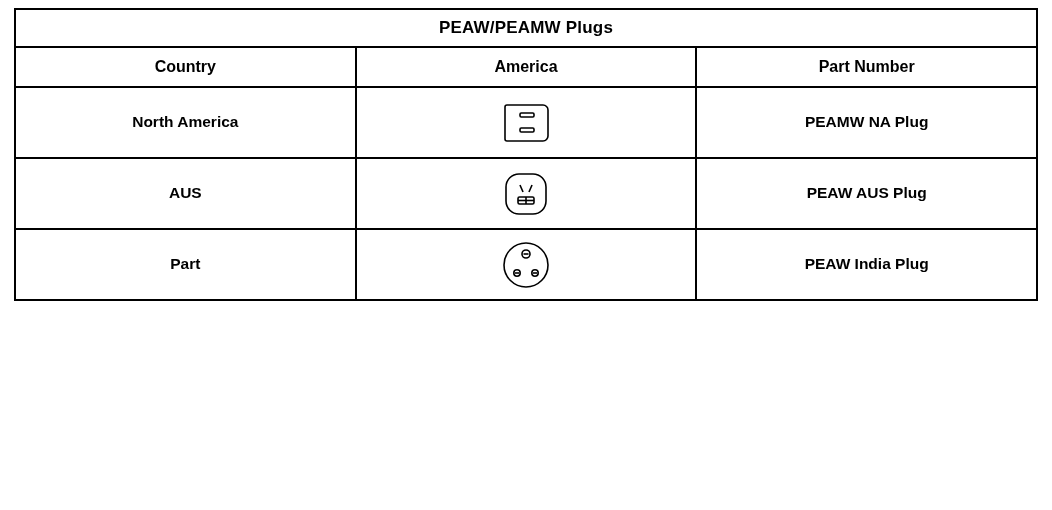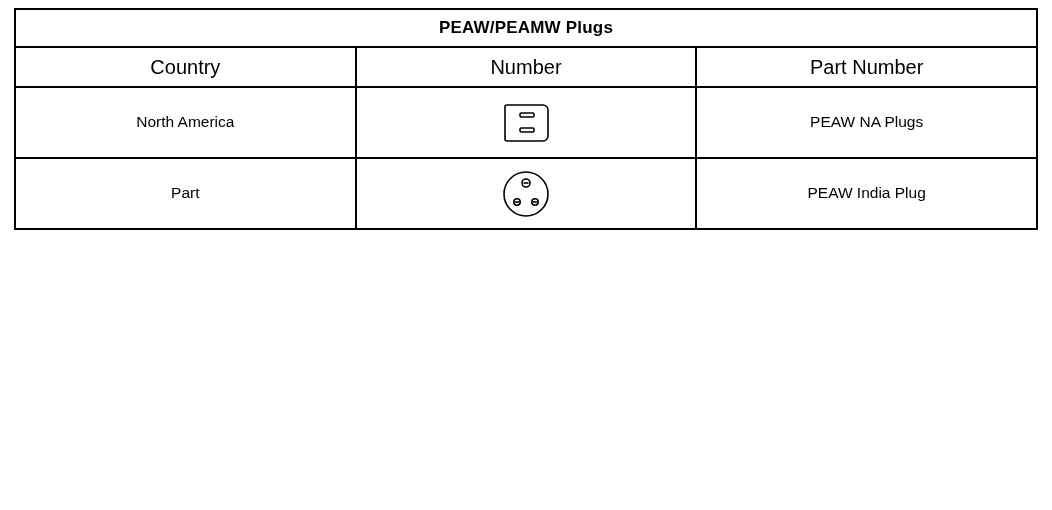--- a/index.html
+++ b/index.html
@@ -33,30 +33,30 @@
     vertical-align: middle;
   }
   .title-cell {
     height: 36px;
     font-size: 17px;
     font-weight: bold;
     letter-spacing: 0.2px;
   }
   .head-cell {
     height: 38px;
-    font-size: 20px;
-    font-weight: normal;
+    font-size: 16px;
+    font-weight: bold;
   }
   .col-country { width: 340px; }
   .col-drawing { width: 345px; }
   .col-part    { width: 339px; margin-left: 31px; }
   .body-row td {
     height: 69px;
     font-size: 15.5px;
-    font-weight: normal;
+    font-weight: bold;
   }
   .drawing-cell svg {
     display: block;
     margin: 0 auto;
   }
   .cell-text {
     display: block;
     line-height: 1.2;
   }
 </style>
@@ -64,43 +64,63 @@
 <body>
 
 <div class="page">
   <table class="plug-table">
     <tbody>
       <tr>
         <td class="title-cell" colspan="3">PEAW/PEAMW Plugs</td>
       </tr>
       <tr>
         <th class="head-cell col-country">Country</th>
-        <th class="head-cell col-drawing">Number</th>
+        <th class="head-cell col-drawing">America</th>
         <th class="head-cell col-part">Part Number</th>
       </tr>
 
       <tr class="body-row">
         <td>
           <span class="cell-text">North America</span>
         </td>
         <td class="drawing-cell">
           <span>
             <svg width="66" height="50" viewBox="0 0 66 50" fill="none" stroke="#000" stroke-width="1.6">
               <path d="M14 7 H50 a5 5 0 0 1 5 5 V38 a5 5 0 0 1 -5 5 H14 a2 2 0 0 1 -2 -2 V9 a2 2 0 0 1 2 -2 Z" fill="#fff"></path>
               <rect x="27" y="15" width="14" height="4" rx="1.2" fill="#fff"></rect>
               <rect x="27" y="30" width="14" height="4" rx="1.2" fill="#fff"></rect>
             </svg>
           </span>
         </td>
         <td>
-          <span class="cell-text">PEAW NA Plugs</span>
+          <span class="cell-text">PEAMW NA Plug</span>
         </td>
       </tr>
 
 
+      <tr class="body-row">
+        <td>
+          <span class="cell-text">AUS</span>
+        </td>
+        <td class="drawing-cell">
+          <span>
+            <svg width="66" height="52" viewBox="0 0 66 52" fill="none" stroke="#000" stroke-width="1.6">
+              <rect x="13" y="6" width="40" height="40" rx="13" fill="#fff"></rect>
+              <path d="M27 17 L30 24"></path>
+              <path d="M39 17 L36 24"></path>
+              <rect x="25" y="29" width="16" height="7" rx="1.5" fill="#fff"></rect>
+              <path d="M33 29 V36"></path>
+              <path d="M25 32.5 H41"></path>
+            </svg>
+          </span>
+        </td>
+        <td>
+          <span class="cell-text">PEAW AUS Plug</span>
+        </td>
+      </tr>
 
 
 
       <tr class="body-row">
         <td>
           <span class="cell-text">Part</span>
         </td>
         <td class="drawing-cell">
           <span>
             <svg width="64" height="56" viewBox="0 0 64 56" fill="none" stroke="#000" stroke-width="1.6">

